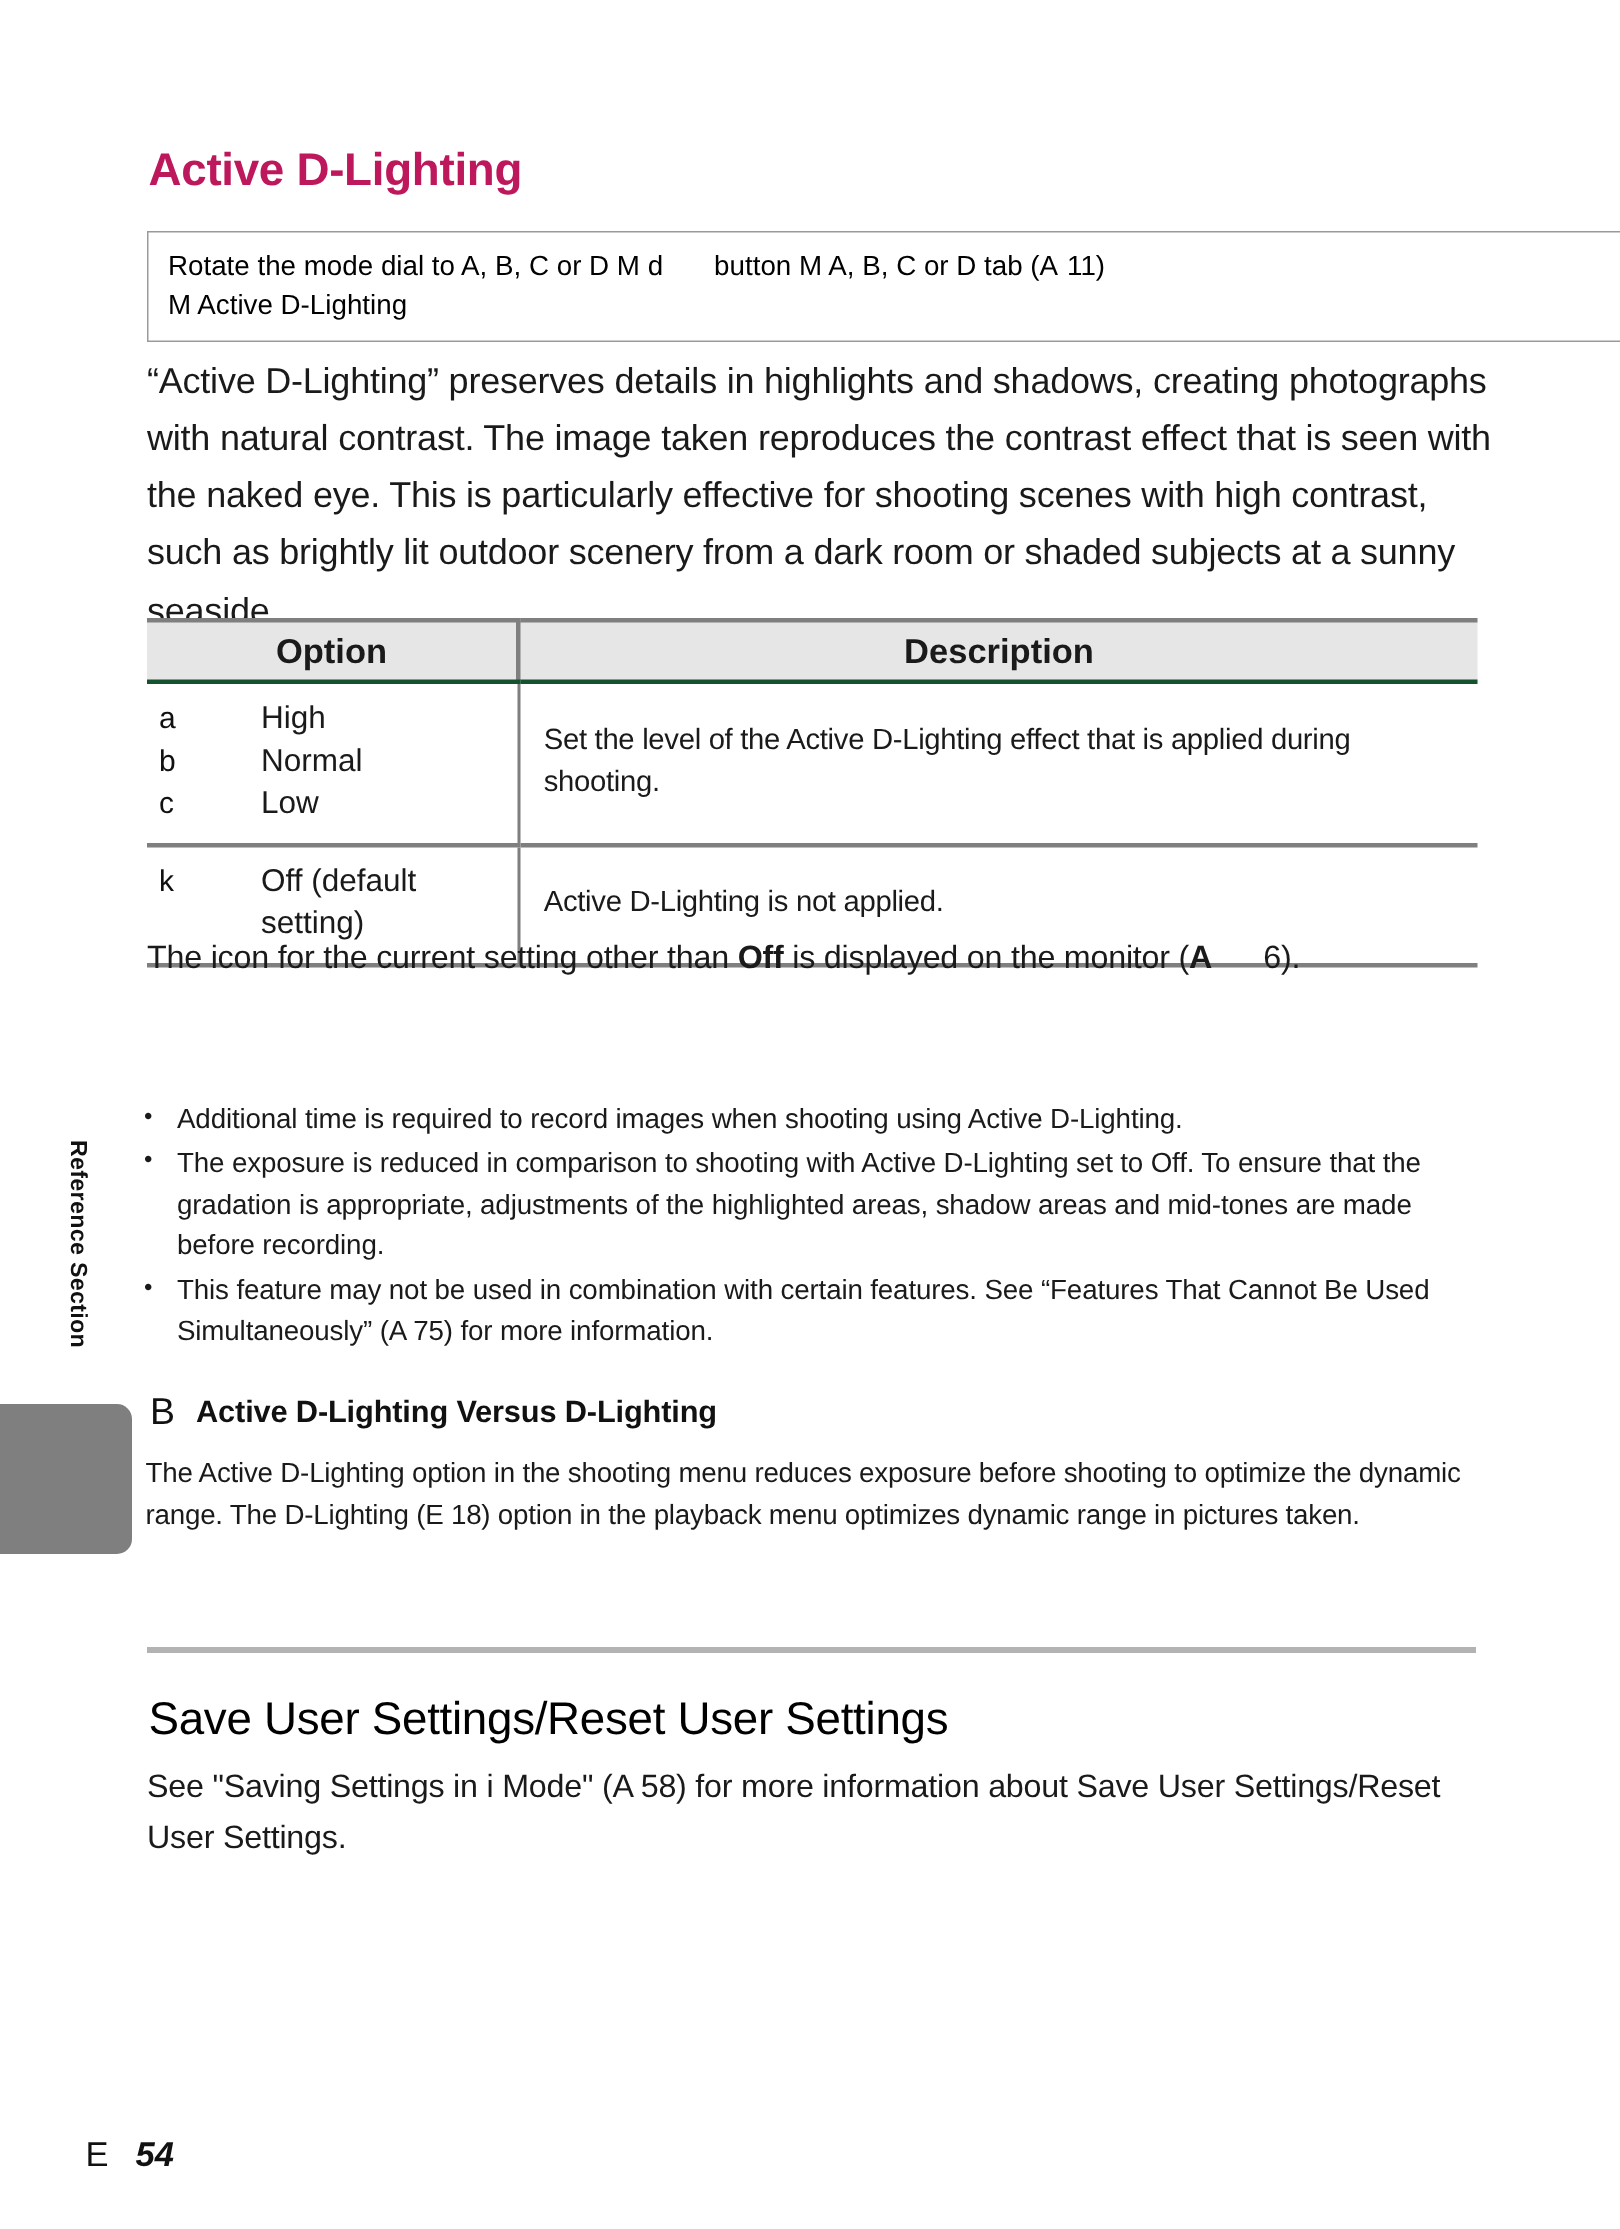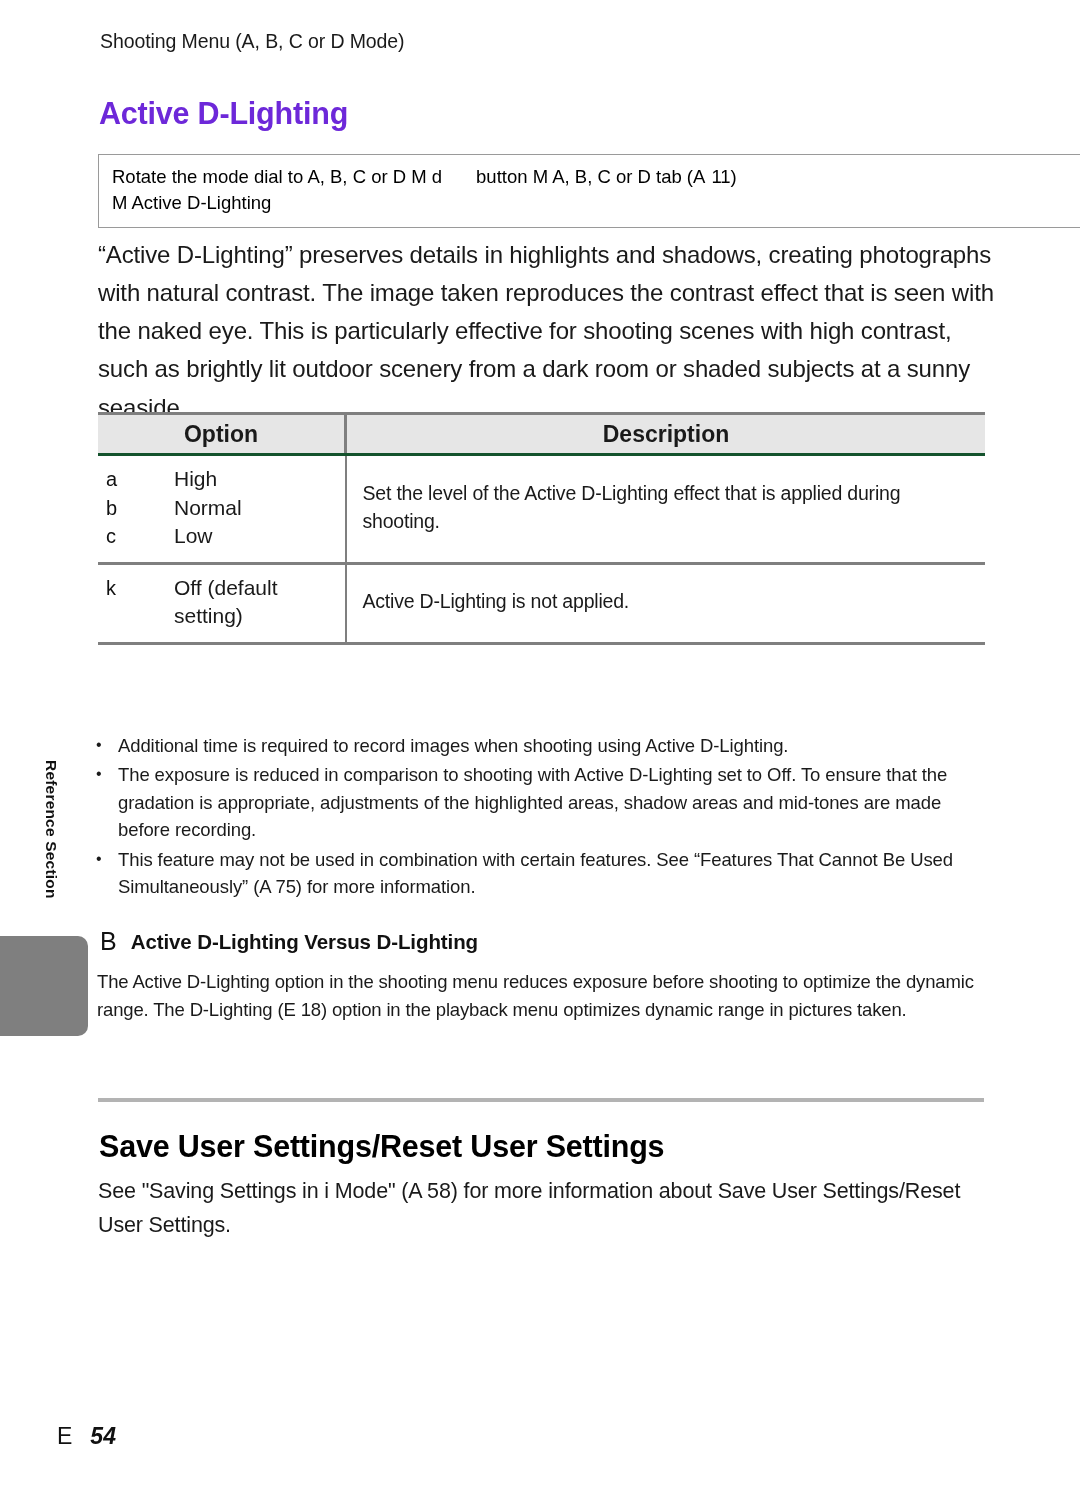--- a/index.html
+++ b/index.html
@@ -59,21 +59,21 @@
   }
 
   
   .section-title {
     position: absolute;
     left: 99px;
     top: 96px;
     font-size: 30.5px;
     font-weight: bold;
     letter-spacing: -0.2px;
-    color: #6d28d9;
+    color: #be185d;
     white-space: nowrap;
   }
 
   
   .path-box {
     position: absolute;
     left: 98px;
     top: 154px;
     width: 1026px;
     box-sizing: border-box;
@@ -218,21 +218,21 @@
     height: 4px;
     background: #b3b3b3;
   }
 
   
   .section-title-2 {
     position: absolute;
     left: 99px;
     top: 1129px;
     font-size: 30.5px;
-    font-weight: bold;
+    font-weight: normal;
     letter-spacing: -0.2px;
     color: #000;
     white-space: nowrap;
   }
   .section-para-2 {
     position: absolute;
     left: 98px;
     top: 1175px;
     width: 880px;
     font-size: 21.5px;
@@ -256,21 +256,20 @@
   b { font-weight: bold; }
 </style>
 </head>
 <body>
 
 <div class="page">
 
   <div class="side-label">Reference Section</div>
   <div class="side-tab"></div>
 
-  <div class="running-head">Shooting Menu (A, B, C  or D  Mode)</div>
 
   <div class="section-title">Active D-Lighting</div>
 
   <div class="path-box">
     <div class="line">
       <span>Rotate the mode dial to A, B, C  or D  M  d</span><span class="gap-m"></span><span>button M  A, B, C  or D  tab (A</span><span class="gap-s"></span><span>11)</span>
     </div>
     <div class="line">M  Active D-Lighting</div>
   </div>
 
@@ -306,20 +305,23 @@
           <div class="opt-line">
             <span class="glyph">k</span>
             <span class="lbl opt-multi">Off (default setting)</span>
           </div>
         </td>
         <td class="desc-cell">Active D-Lighting is not applied.</td>
       </tr>
     </tbody>
   </table>
 
+  <div class="after-table">
+    <span>The icon for the current setting other than </span><b>Off</b><span> is displayed on the monitor (</span><b>A</b><span class="gap-m"></span><span>6).</span>
+  </div>
 
 
   <div class="tip-list" style="left:96px; top:732px; width:890px;">
     <div class="bullet-row">
       <span class="dot">•</span>
       <span class="btxt">Additional time is required to record images when shooting using Active D-Lighting.</span>
     </div>
     <div class="bullet-row">
       <span class="dot">•</span>
       <span class="btxt">The exposure is reduced in comparison to shooting with Active D-Lighting set to Off. To ensure that the gradation is appropriate, adjustments of the highlighted areas, shadow areas and mid-tones are made before recording.</span>

